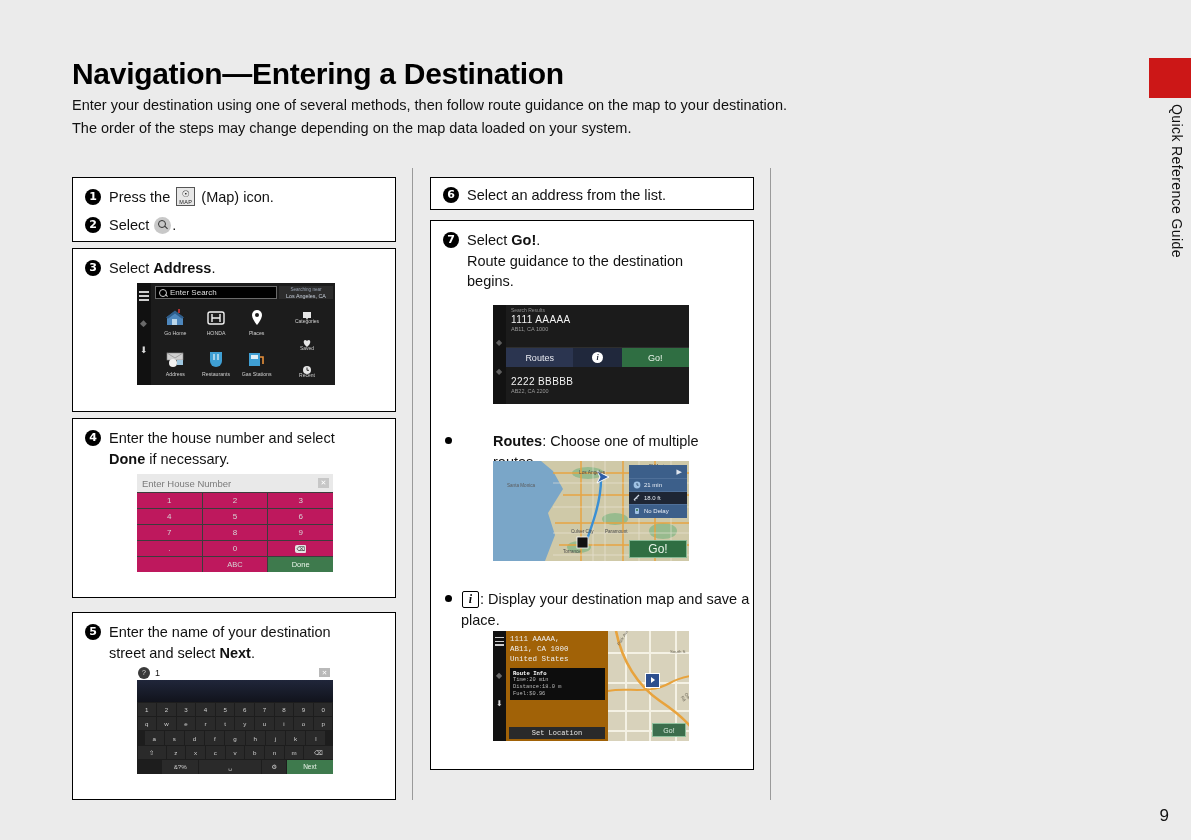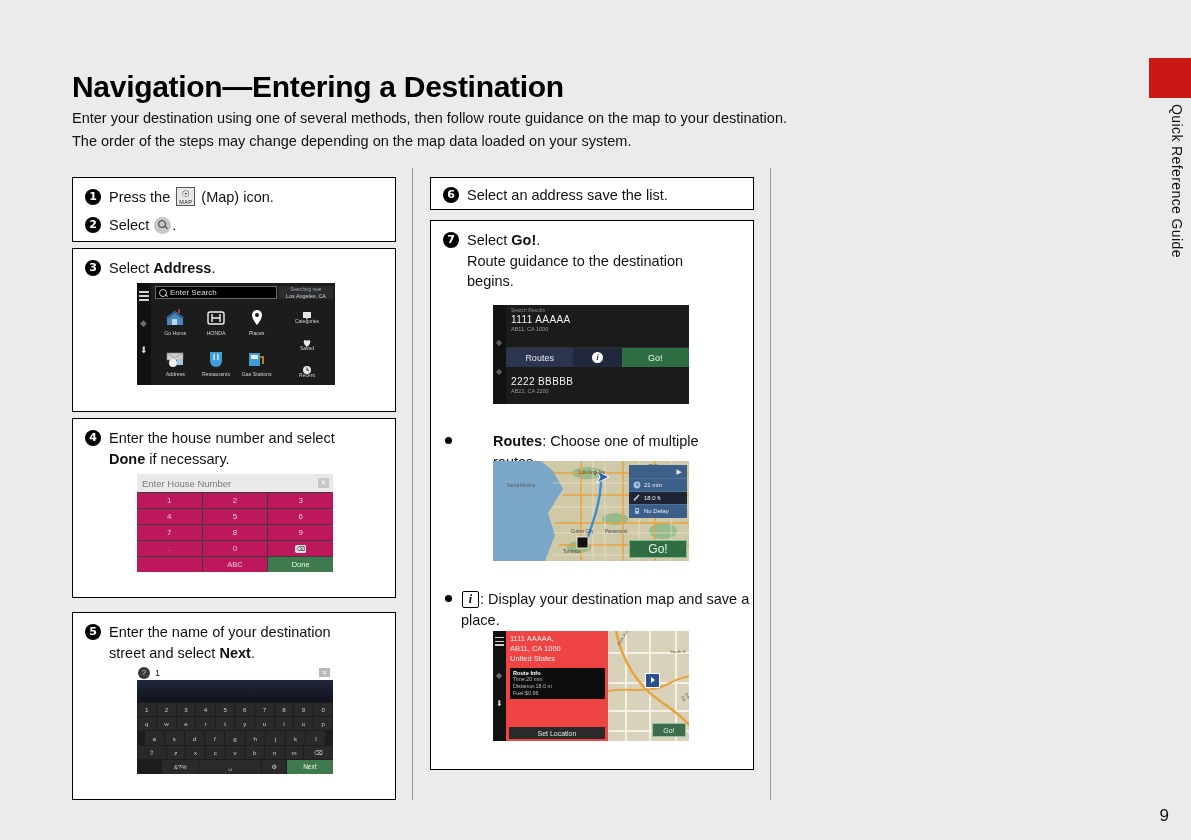--- a/index.html
+++ b/index.html
@@ -13,21 +13,21 @@
   }
   .page{
     position:absolute;left:0;top:0;width:1191px;height:840px;
     background:#ebebeb;
   }
 
   
   .header{position:absolute;left:72px;top:52px;width:900px;}
   .title{
     font-size:30px;font-weight:bold;letter-spacing:-0.3px;
-    line-height:1.1;margin:18px 0 4px 0;color:#000;
+    line-height:1.1;margin:5px 0 4px 0;color:#000;
   }
   .subline{font-size:14.5px;line-height:1.62;color:#111;margin:0;}
 
   
   .vrule{position:absolute;width:1px;background:#9a9a9a;}
 
   
   .box{
     position:absolute;background:#fff;border:1.5px solid #000;
     box-sizing:border-box;
@@ -222,21 +222,21 @@
     color:#eaf5ea;font-size:12px;display:flex;align-items:center;justify-content:center;
     border:1px solid #86b893;box-sizing:border-box;
   }
 
   
   .dd{height:100%;display:flex;background:#1b1b1b;}
   .dd .rail{width:13px;background:#111;position:relative;flex:0 0 auto;}
   .dd .rail .hb{position:absolute;left:2px;top:6px;width:9px;}
   .dd .rail .hb i{display:block;height:1.4px;background:#cfcfcf;margin-bottom:2.2px;}
   .dd .rail .ar{position:absolute;left:3px;color:#6a6a6a;font-size:8px;}
-  .dd .left{width:52%;position:relative;background:#ef4444;}
+  .dd .left{width:52%;position:relative;background:#a16207;font-family:Liberation Mono, monospace;}
   .dd .addr{color:#eee;font-size:7.5px;line-height:10px;padding:3px 0 0 4px;}
   .dd .ri{margin:4px 3px 0 4px;background:#0d0d0d;padding:2px 3px;}
   .dd .ri .h{color:#fff;font-size:5.6px;font-weight:bold;}
   .dd .ri .l{color:#b9b9b9;font-size:5.4px;line-height:7px;}
   .dd .setloc{
     position:absolute;left:3px;right:3px;bottom:2px;height:12px;background:#2a2a2a;
     color:#e4e4e4;font-size:7px;display:flex;align-items:center;justify-content:center;
   }
   .dd .map{flex:1 1 auto;position:relative;background:#d8d2bb;overflow:hidden;}
   .dd .map .pin{
@@ -543,21 +543,21 @@
             <div class="k next">Next</div>
           </div>
         </div>
       </div>
     </div>
   </div>
 
   <div class="box" style="left:430px;top:177px;width:324px;height:33px;padding:7px 12px;">
     <div class="step-line">
       <span class="num">6</span>
-      <span class="step-txt">Select an address save the list.</span>
+      <span class="step-txt">Select an address from the list.</span>
     </div>
   </div>
 
   <div class="box" style="left:430px;top:220px;width:324px;height:550px;padding:9px 12px;">
     <div class="step-line">
       <span class="num">7</span>
       <span class="step-txt">
         <span>Select</span>
         <b>Go!</b><span>.</span><br>
         <span>Route guidance to the destination</span><br>

